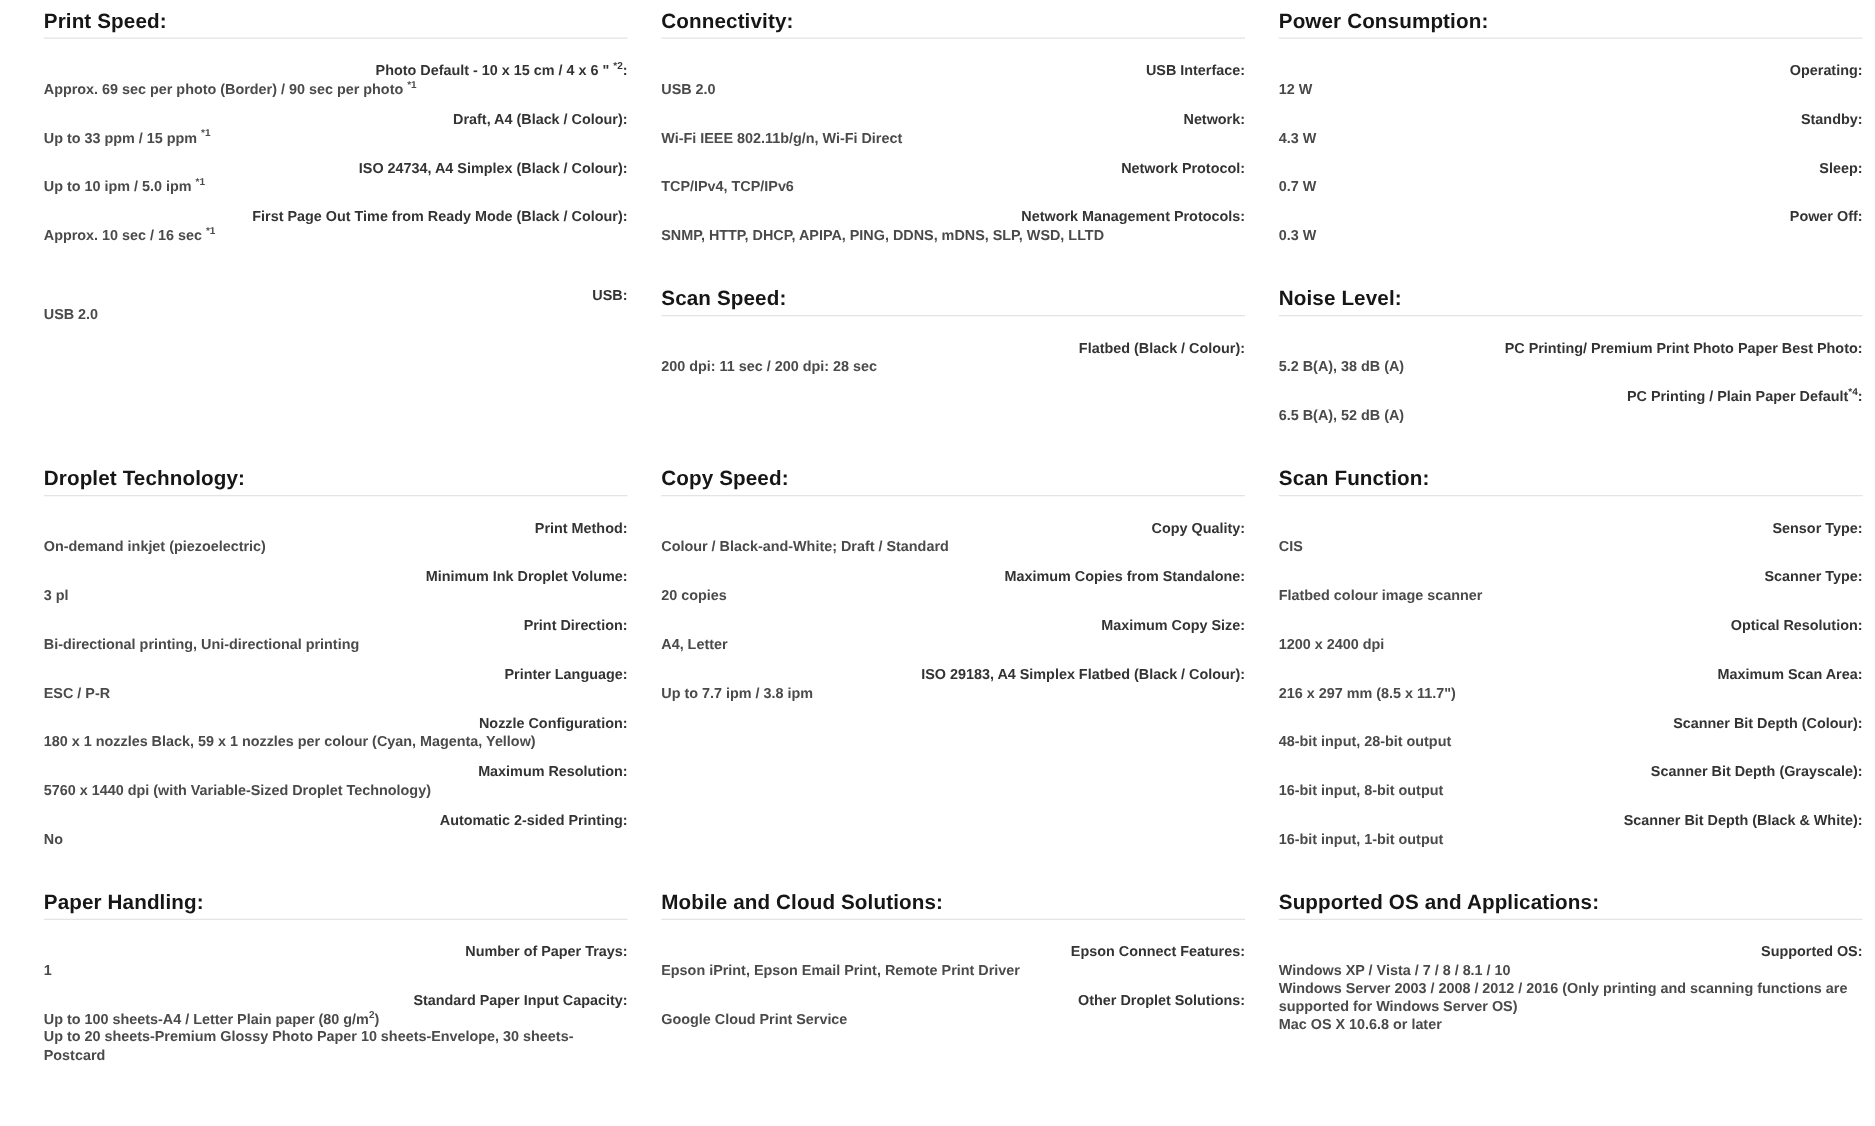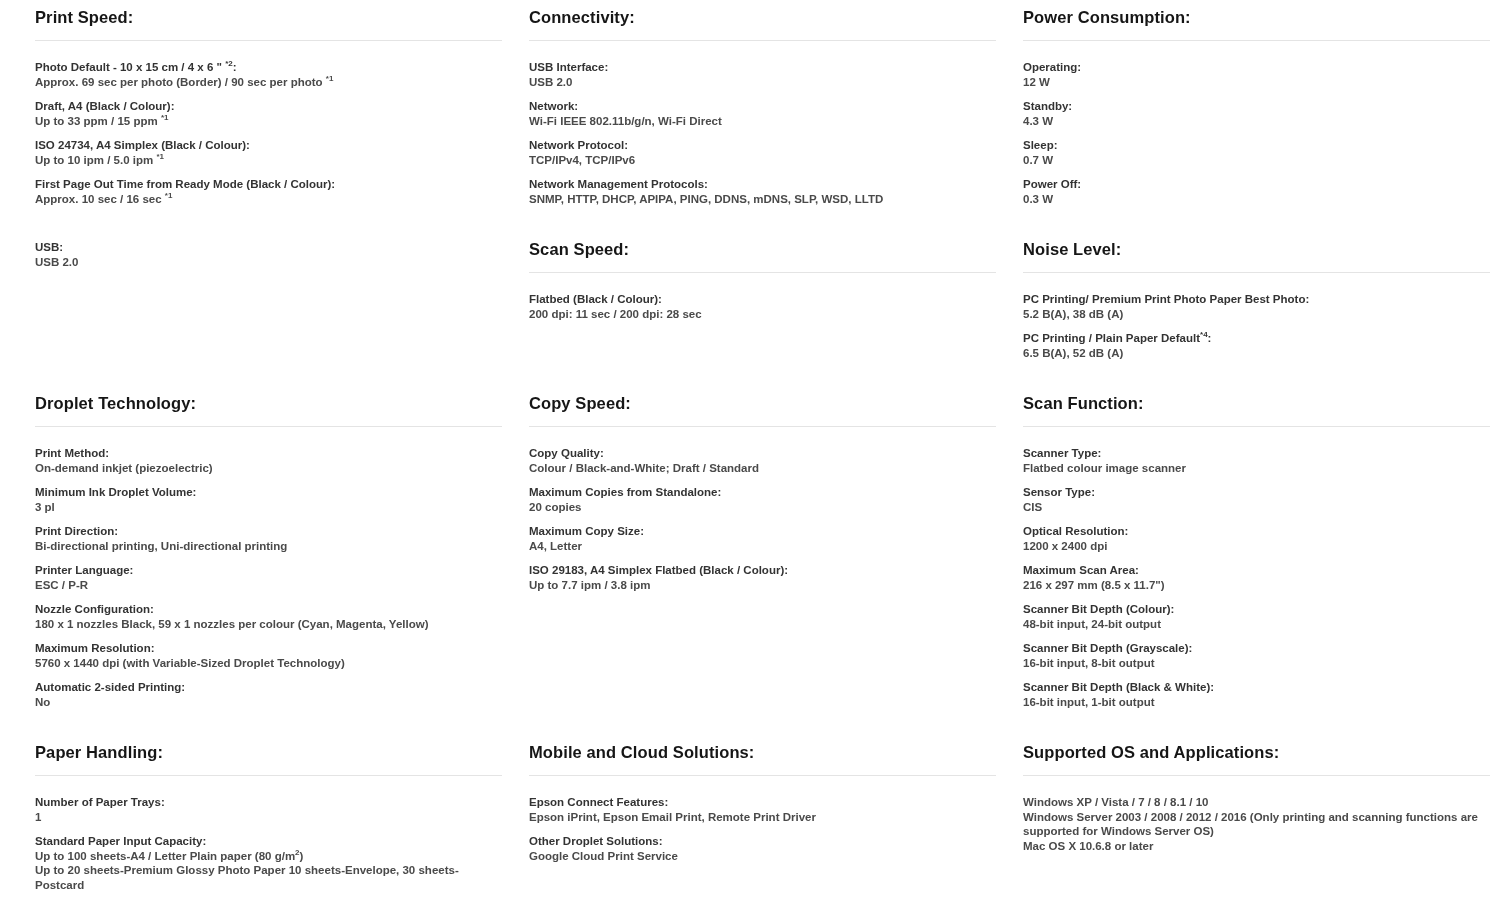--- a/index.html
+++ b/index.html
@@ -20,30 +20,31 @@
     row-gap: 34px;
     align-items: start;
   }
   .spec-section { min-width: 0; }
   .section-title {
     margin: 0 0 19px 0;
     font-size: 16.5px;
     font-weight: 700;
     color: #161616;
     letter-spacing: 0.1px;
-    padding-bottom: 13px;
+    padding-bottom: 3px;
     border-bottom: 1px solid #e4e4e4;
   }
   .spec { margin-bottom: 10px; }
   .spec:last-child { margin-bottom: 0; }
   .spec-label {
     font-size: 11.5px;
     font-weight: 700;
     color: #333333;
     line-height: 14.5px;
+    text-align: right;
   }
   .spec-value {
     font-size: 11.5px;
     font-weight: 700;
     color: #4a4a4a;
     line-height: 14.5px;
   }
   sup.fn {
     font-size: 8px;
     line-height: 0;
@@ -181,38 +182,38 @@
         <div class="spec-value"><span>A4, Letter</span></div>
       </div>
       <div class="spec">
         <div class="spec-label"><span>ISO 29183, A4 Simplex Flatbed (Black / Colour):</span></div>
         <div class="spec-value"><span>Up to 7.7 ipm / 3.8 ipm</span></div>
       </div>
     </section>
     <section class="spec-section">
       <h2 class="section-title">Scan Function:</h2>
       <div class="spec">
+        <div class="spec-label"><span>Sensor Type:</span></div>
+        <div class="spec-value"><span>CIS</span></div>
+      </div>
+      <div class="spec">
         <div class="spec-label"><span>Scanner Type:</span></div>
         <div class="spec-value"><span>Flatbed colour image scanner</span></div>
       </div>
       <div class="spec">
-        <div class="spec-label"><span>Sensor Type:</span></div>
-        <div class="spec-value"><span>CIS</span></div>
-      </div>
-      <div class="spec">
         <div class="spec-label"><span>Optical Resolution:</span></div>
         <div class="spec-value"><span>1200 x 2400 dpi</span></div>
       </div>
       <div class="spec">
         <div class="spec-label"><span>Maximum Scan Area:</span></div>
         <div class="spec-value"><span>216 x 297 mm (8.5 x 11.7")</span></div>
       </div>
       <div class="spec">
         <div class="spec-label"><span>Scanner Bit Depth (Colour):</span></div>
-        <div class="spec-value"><span>48-bit input, 24-bit output</span></div>
+        <div class="spec-value"><span>48-bit input, 28-bit output</span></div>
       </div>
       <div class="spec">
         <div class="spec-label"><span>Scanner Bit Depth (Grayscale):</span></div>
         <div class="spec-value"><span>16-bit input, 8-bit output</span></div>
       </div>
       <div class="spec">
         <div class="spec-label"><span>Scanner Bit Depth (Black &amp; White):</span></div>
         <div class="spec-value"><span>16-bit input, 1-bit output</span></div>
       </div>
     </section>
@@ -235,18 +236,19 @@
         <div class="spec-value"><span>Epson iPrint, Epson Email Print, Remote Print Driver</span></div>
       </div>
       <div class="spec">
         <div class="spec-label"><span>Other Droplet Solutions:</span></div>
         <div class="spec-value"><span>Google Cloud Print Service</span></div>
       </div>
     </section>
     <section class="spec-section">
       <h2 class="section-title">Supported OS and Applications:</h2>
       <div class="spec">
+        <div class="spec-label"><span>Supported OS:</span></div>
         <div class="spec-value"><span>Windows XP / Vista / 7 / 8 / 8.1 / 10</span></div>
         <div class="spec-value"><span>Windows Server 2003 / 2008 / 2012 / 2016 (Only printing and scanning functions are supported for Windows Server OS)</span></div>
         <div class="spec-value"><span>Mac OS X 10.6.8 or later</span></div>
       </div>
     </section>
   </main>
 
 </body></html>

